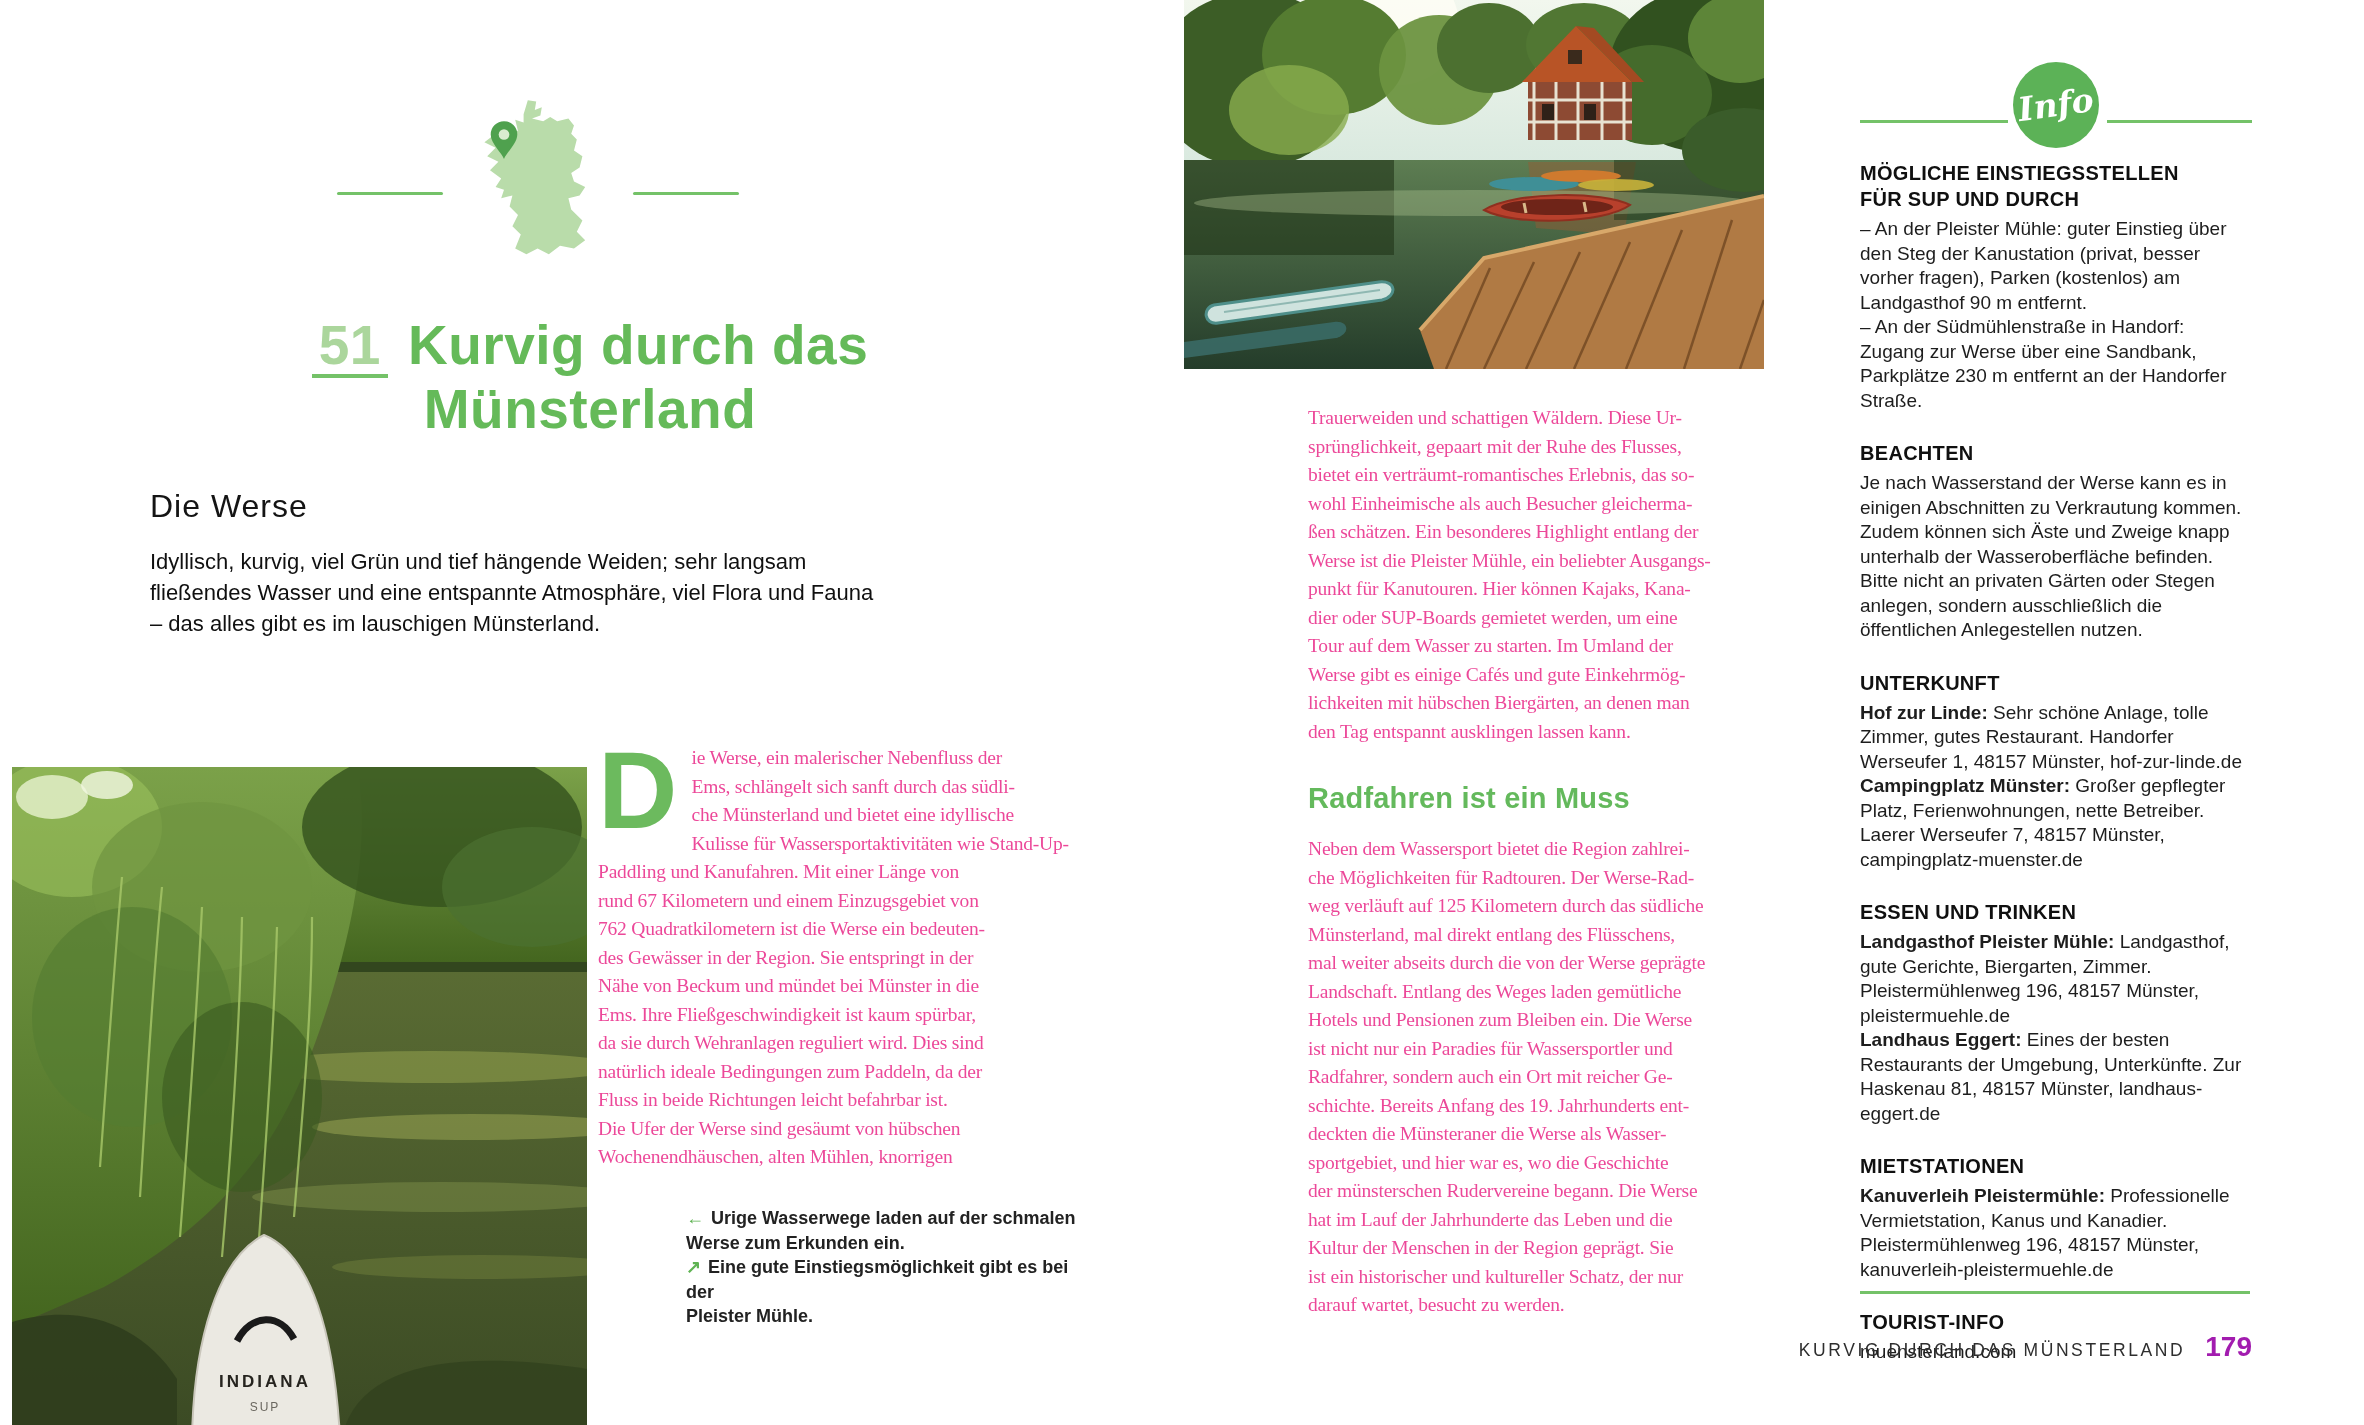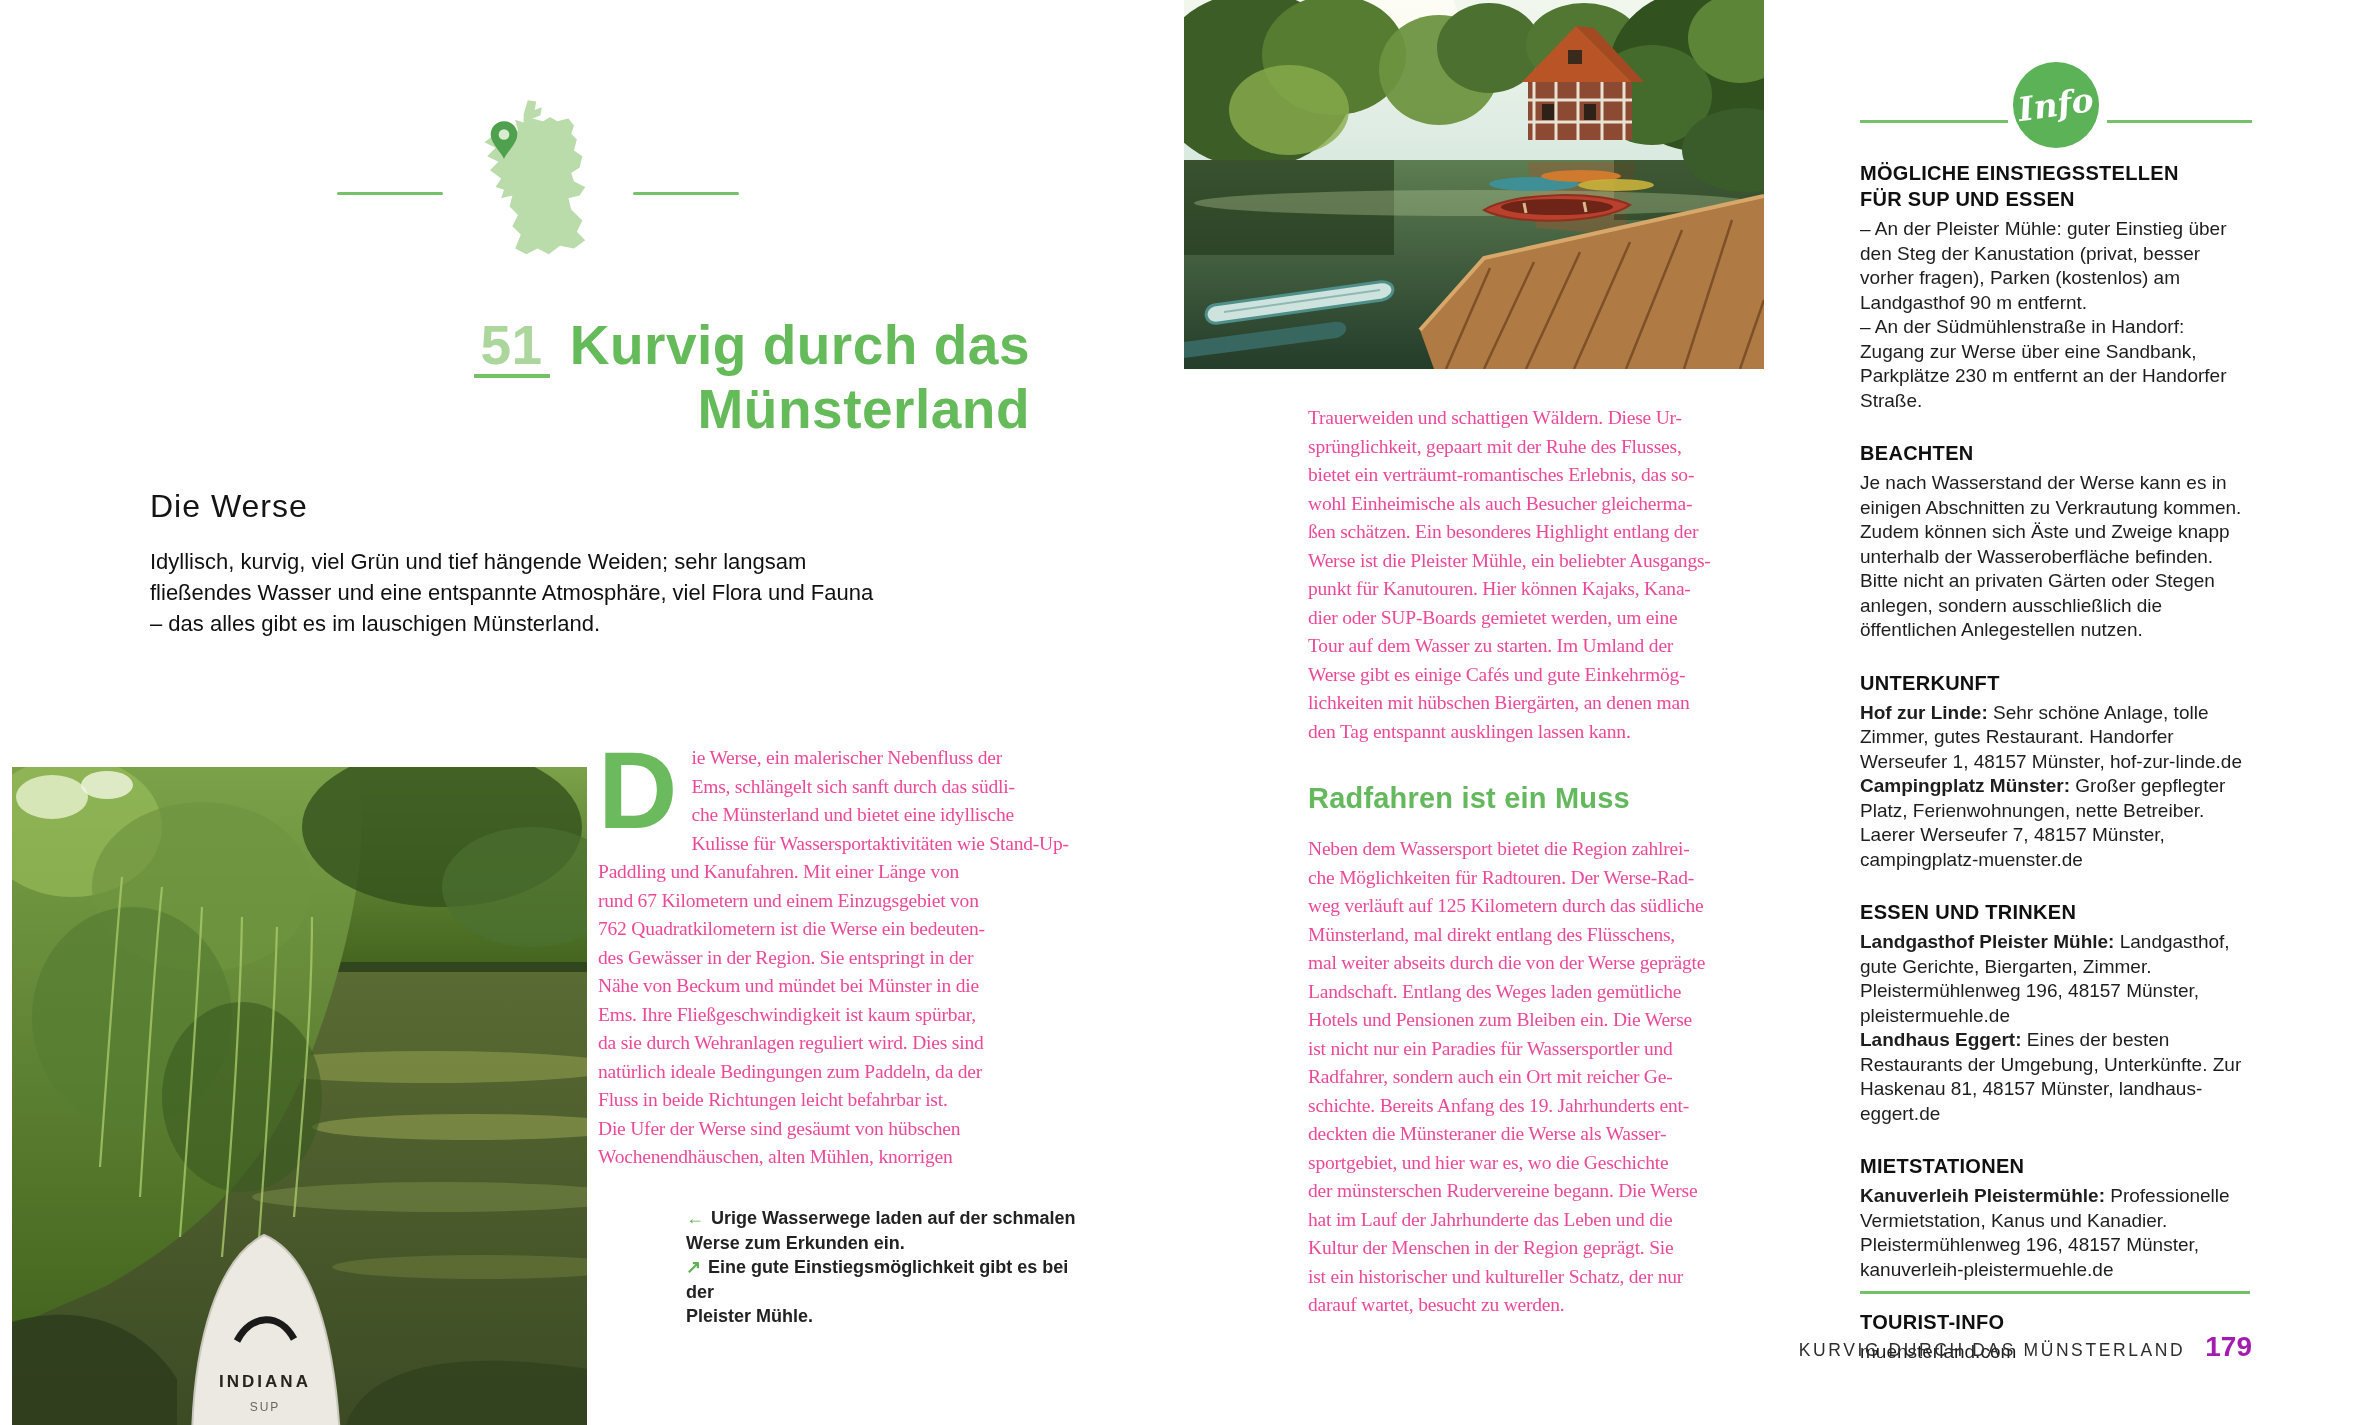--- a/index.html
+++ b/index.html
@@ -5,21 +5,21 @@
   html,body{margin:0;padding:0;background:#e9e9e9}
   .page{position:relative;width:2364px;height:1425px;background:#ffffff;overflow:hidden;
         font-family:"Liberation Sans",sans-serif;color:#1b1b1b}
 
   
   .map-svg{position:absolute;left:462px;top:92px;width:140px;height:190px}
   .map-line{position:absolute;top:192px;height:3px;background:#74c268;border-radius:2px}
   .map-line.l{left:337px;width:106px}
   .map-line.r{left:633px;width:106px}
 
-  .title-block{position:absolute;left:150px;top:314px;width:880px;text-align:right;color:#65ba59}
+  .title-block{position:absolute;left:150px;top:314px;width:880px;text-align:center;color:#65ba59}
   .title-l1,.title-l2{font-size:55px;font-weight:700;line-height:63px;letter-spacing:.5px}
   .chapter-num{color:#abd69c;border-bottom:4px solid #74c268;padding:0 7px 4px;margin-right:20px;display:inline-block;line-height:50px}
 
   .subtitle{position:absolute;left:150px;top:488px;width:880px;text-align:left;
             font-size:32px;font-weight:400;letter-spacing:1px;color:#141414}
   .intro{position:absolute;left:150px;top:546px;width:880px;text-align:left;
          font-size:22px;font-weight:400;line-height:31px;white-space:pre-line;color:#101010}
 
   
   .photo-left{position:absolute;left:0;top:755px;width:575px;height:670px}
@@ -276,21 +276,21 @@
     <div class="badge-row">
       <div class="bline l"></div>
       <div class="badge">
           <span>Info</span>
         </div>
       <div class="bline r"></div>
     </div>
 
     <section class="sec">
       <h3>MÖGLICHE EINSTIEGSSTELLEN
-FÜR SUP UND ESSEN</h3>
+FÜR SUP UND DURCH</h3>
       <p>– An der Pleister Mühle: guter Einstieg über den Steg der Kanustation (privat, besser vorher fragen), Parken (kostenlos) am Landgasthof 90 m entfernt.</p>
       <p>– An der Südmühlenstraße in Handorf: Zugang zur Werse über eine Sandbank, Parkplätze 230 m entfernt an der Handorfer Straße.</p>
     </section>
 
     <section class="sec">
       <h3>BEACHTEN</h3>
       <p>Je nach Wasserstand der Werse kann es in einigen Abschnitten zu Verkrautung kommen. Zudem können sich Äste und Zweige knapp unterhalb der Wasseroberfläche befinden. Bitte nicht an privaten Gärten oder Stegen anlegen, sondern ausschließlich die öffentlichen Anlegestellen nutzen.</p>
     </section>
 
     <section class="sec">

